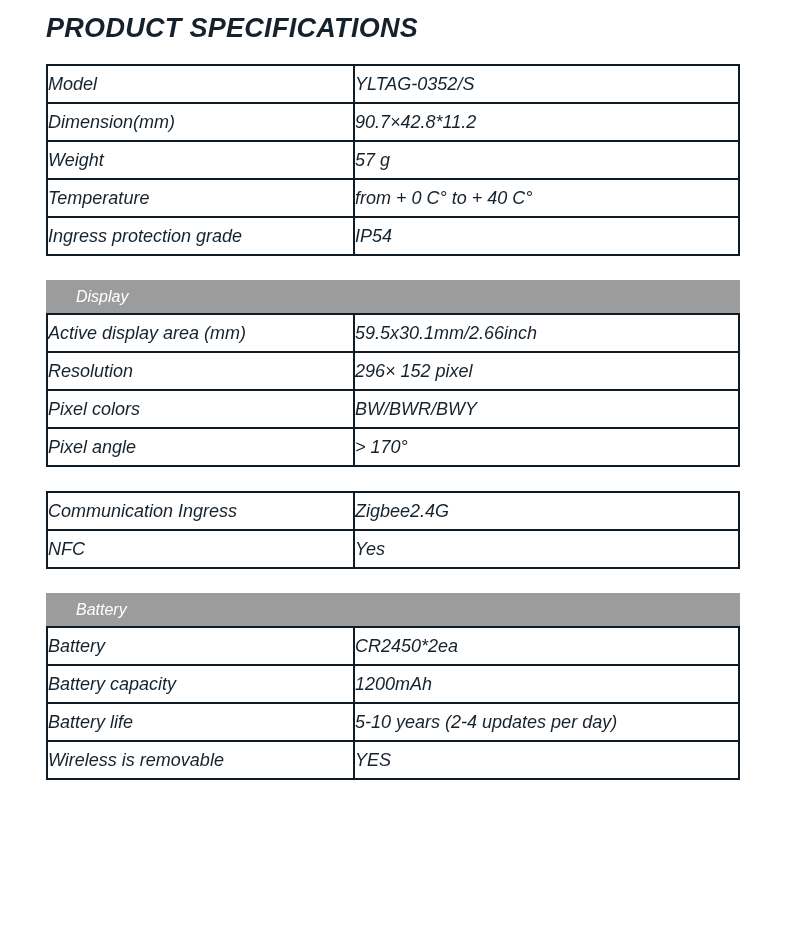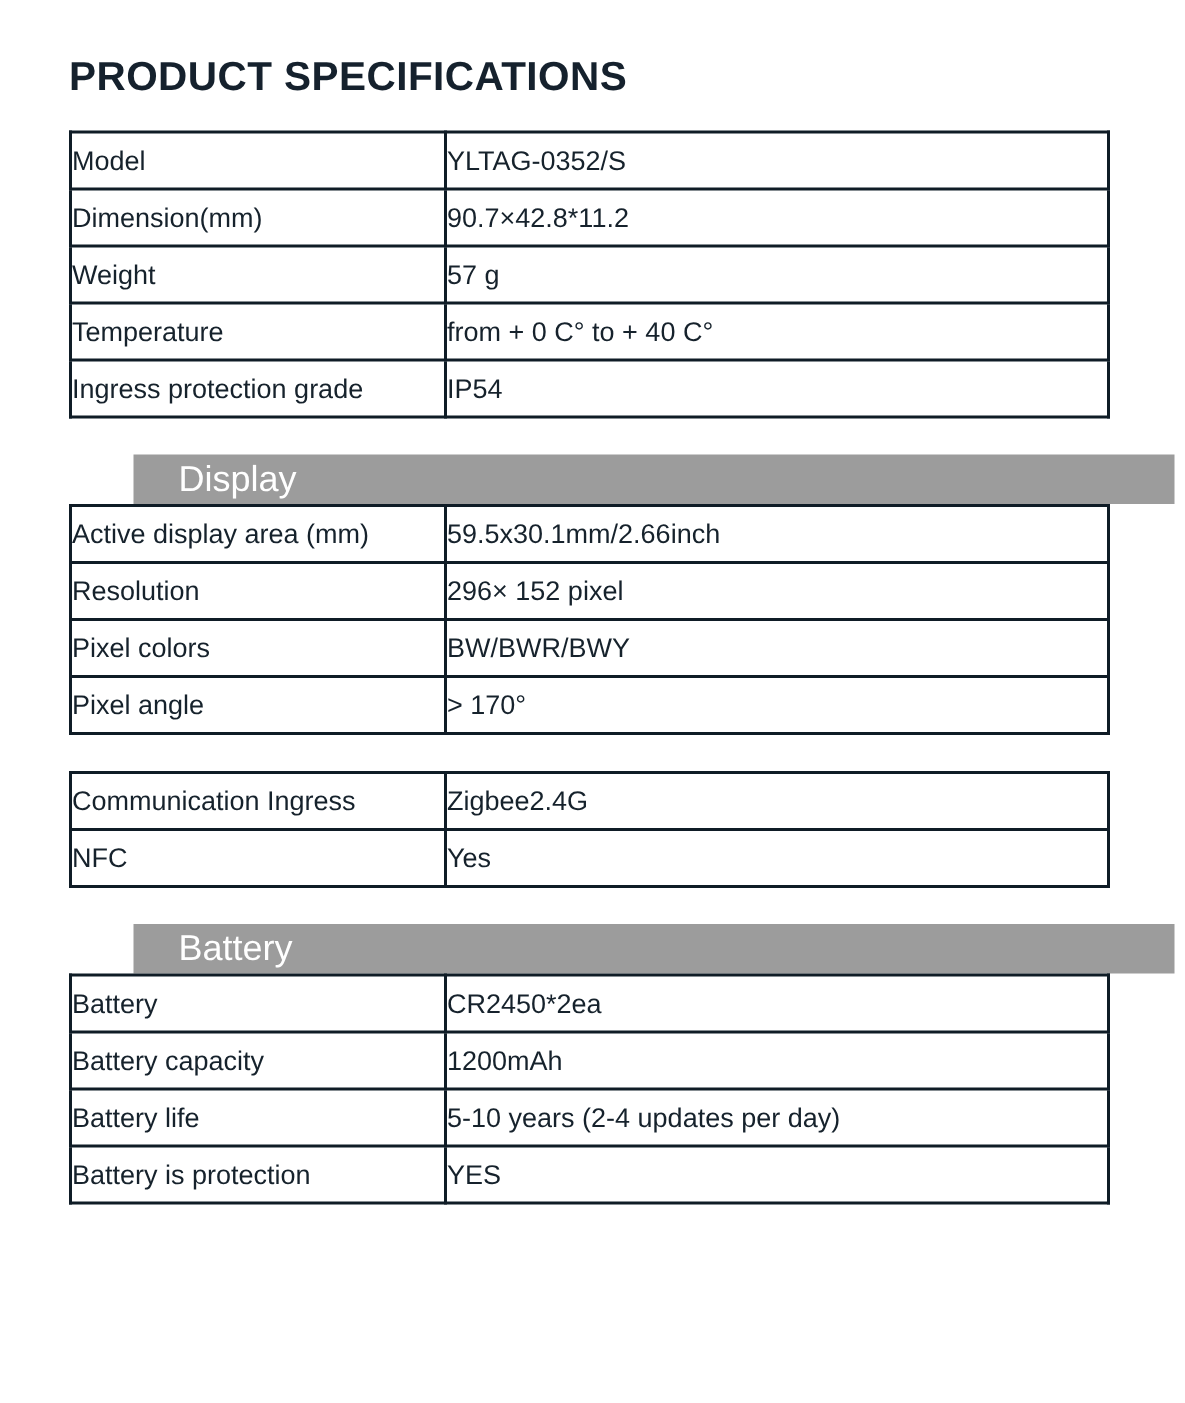--- a/index.html
+++ b/index.html
@@ -15,59 +15,59 @@
     margin: 0;
     padding: 0;
     background: var(--bg);
     font-family: "Liberation Sans", "DejaVu Sans", sans-serif;
   }
   .page {
     position: relative;
     width: 790px;
     height: 935px;
     background: var(--bg);
-    padding: 35px 50px 0 46px;
+    padding: 12px 50px 0 46px;
     overflow: hidden;
+    font-style: italic;
   }
   h1.page-title {
     margin: 0 0 20px 0;
     font-size: 27px;
     line-height: 32px;
     font-weight: bold;
     letter-spacing: 0.3px;
     color: var(--title-color);
   }
   .spec-section { margin: 0; }
   .spec-section + .spec-section { margin-top: 24px; }
   .section-header {
     width: 694px;
     background: var(--header-bg);
     color: var(--header-text);
-    font-size: 24px;
+    font-size: 16px;
     line-height: 21px;
     padding: 6px 10px 6px 30px;
     height: 33px;
-    margin-left: 43px;
   }
   table.spec-table {
     width: 694px;
     border-collapse: collapse;
     table-layout: fixed;
   }
   table.spec-table td {
     border: 2px solid var(--border-color);
     height: 38px;
     font-size: 18px;
     color: var(--text-color);
     vertical-align: middle;
     padding: 0;
     white-space: nowrap;
     overflow: hidden;
   }
-  td.label-cell { width: 250px; padding-left: 30px; }
+  td.label-cell { width: 307px; padding-left: 30px; }
   td.value-cell { padding-left: 20px; }
 </style>
 </head>
 <body>
 
 <div class="page">
   <h1 class="page-title">PRODUCT SPECIFICATIONS</h1>
   <div id="sections">
   <section class="spec-section">
 
@@ -159,20 +159,20 @@
     <td class="label-cell">Battery capacity</td>
     <td class="value-cell">1200mAh</td>
   </tr>
 
   <tr>
     <td class="label-cell">Battery life</td>
     <td class="value-cell">5-10 years (2-4 updates per day)</td>
   </tr>
 
   <tr>
-    <td class="label-cell">Battery is protection</td>
+    <td class="label-cell">Wireless is removable</td>
     <td class="value-cell">YES</td>
   </tr>
 </tbody>
     </table>
   </section>
 </div>
 </div>
 
 </body></html>

